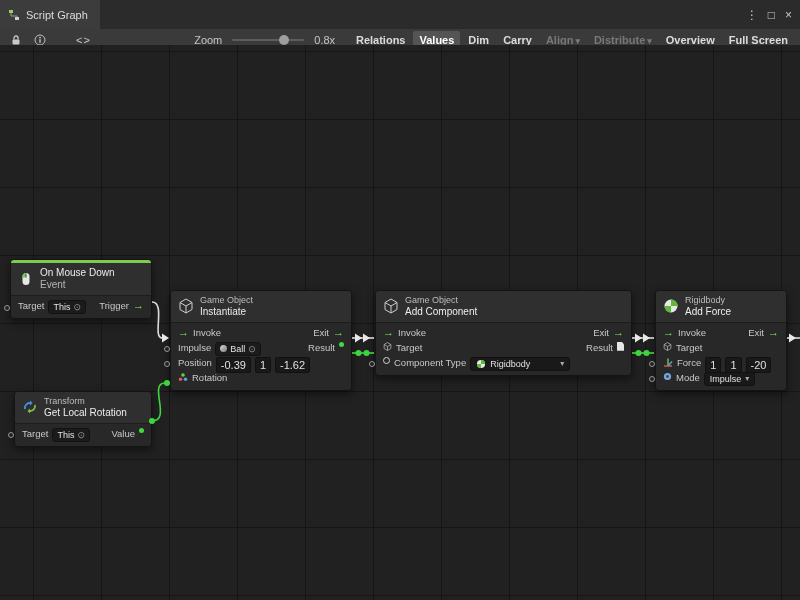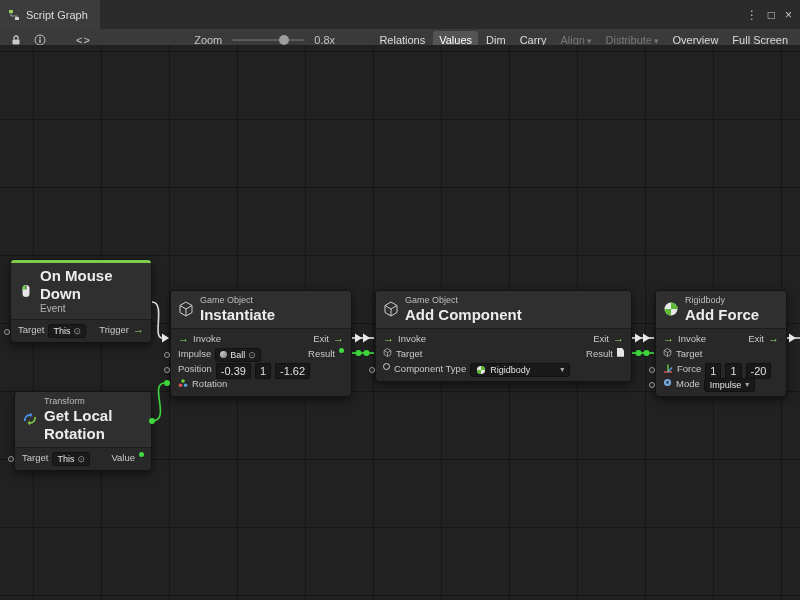--- a/index.html
+++ b/index.html
@@ -39,21 +39,21 @@
   .zoom-track {
     width:72px; height:2px; background:#5c5c5c; border-radius:1px;
     position:relative; margin-left:10px;
   }
   .zoom-handle {
     position:absolute; left:72%; top:50%; transform:translate(-50%,-50%);
     width:10px; height:10px; background:#9e9e9e; border-radius:50%;
   }
   .zoom-value { margin-left:10px; color:#c5c5c5; }
   .tb-buttons { margin-left:auto; display:flex; align-items:center; gap:2px; }
-  .tb-btn { padding:3px 6px; border-radius:2px; white-space:nowrap; color:#dcdcdc; }
+  .tb-btn { padding:3px 6px; border-radius:2px; white-space:nowrap; color:#dcdcdc;font-weight:bold; }
   .tb-btn.active { background:#545454; color:#ffffff; }
   .tb-btn.disabled { color:#787878; }
   .tb-btn .caret { font-size:9px; margin-left:2px; }
 
   
   .canvas {
     position:absolute; left:0; top:45px; width:800px; height:555px;
     background-color:#212121;
     background-image:
       linear-gradient(to right, rgba(0,0,0,0.32) 1px, transparent 1px),
@@ -71,21 +71,21 @@
   .event-strip { height:3px; background:#7ecb4e; border-radius:3px 3px 0 0; }
   .node-header {
     display:flex; align-items:center; gap:6px; padding:4px 7px;
     background:#2f2f2f; border-bottom:1px solid #1c1c1c;
     border-radius:3px 3px 0 0;
   }
   .node-event .node-header { border-radius:0; }
   .h-icon { flex:none; display:flex; align-items:center; justify-content:center; }
   .h-text { line-height:1.2; }
   .h-cat { font-size:9px; color:#bdbdbd; }
-  .h-title { font-size:15px; color:#ececec; font-weight:bold; }
+  .h-title { font-size:10px; color:#ececec; font-weight:normal; }
   .h-sub { font-size:10px; color:#b5b5b5; }
   .node-body { padding:4px 0 3px 0; }
   .row {
     position:relative; display:flex; align-items:flex-start; gap:4px;
     height:15px; padding:0 7px; white-space:nowrap;
   }
   .spacer { flex:1; }
   .plabel { color:#c9c9c9; }
   .lport {
     position:absolute; left:-4px; top:50%; transform:translate(-50%,-50%);

